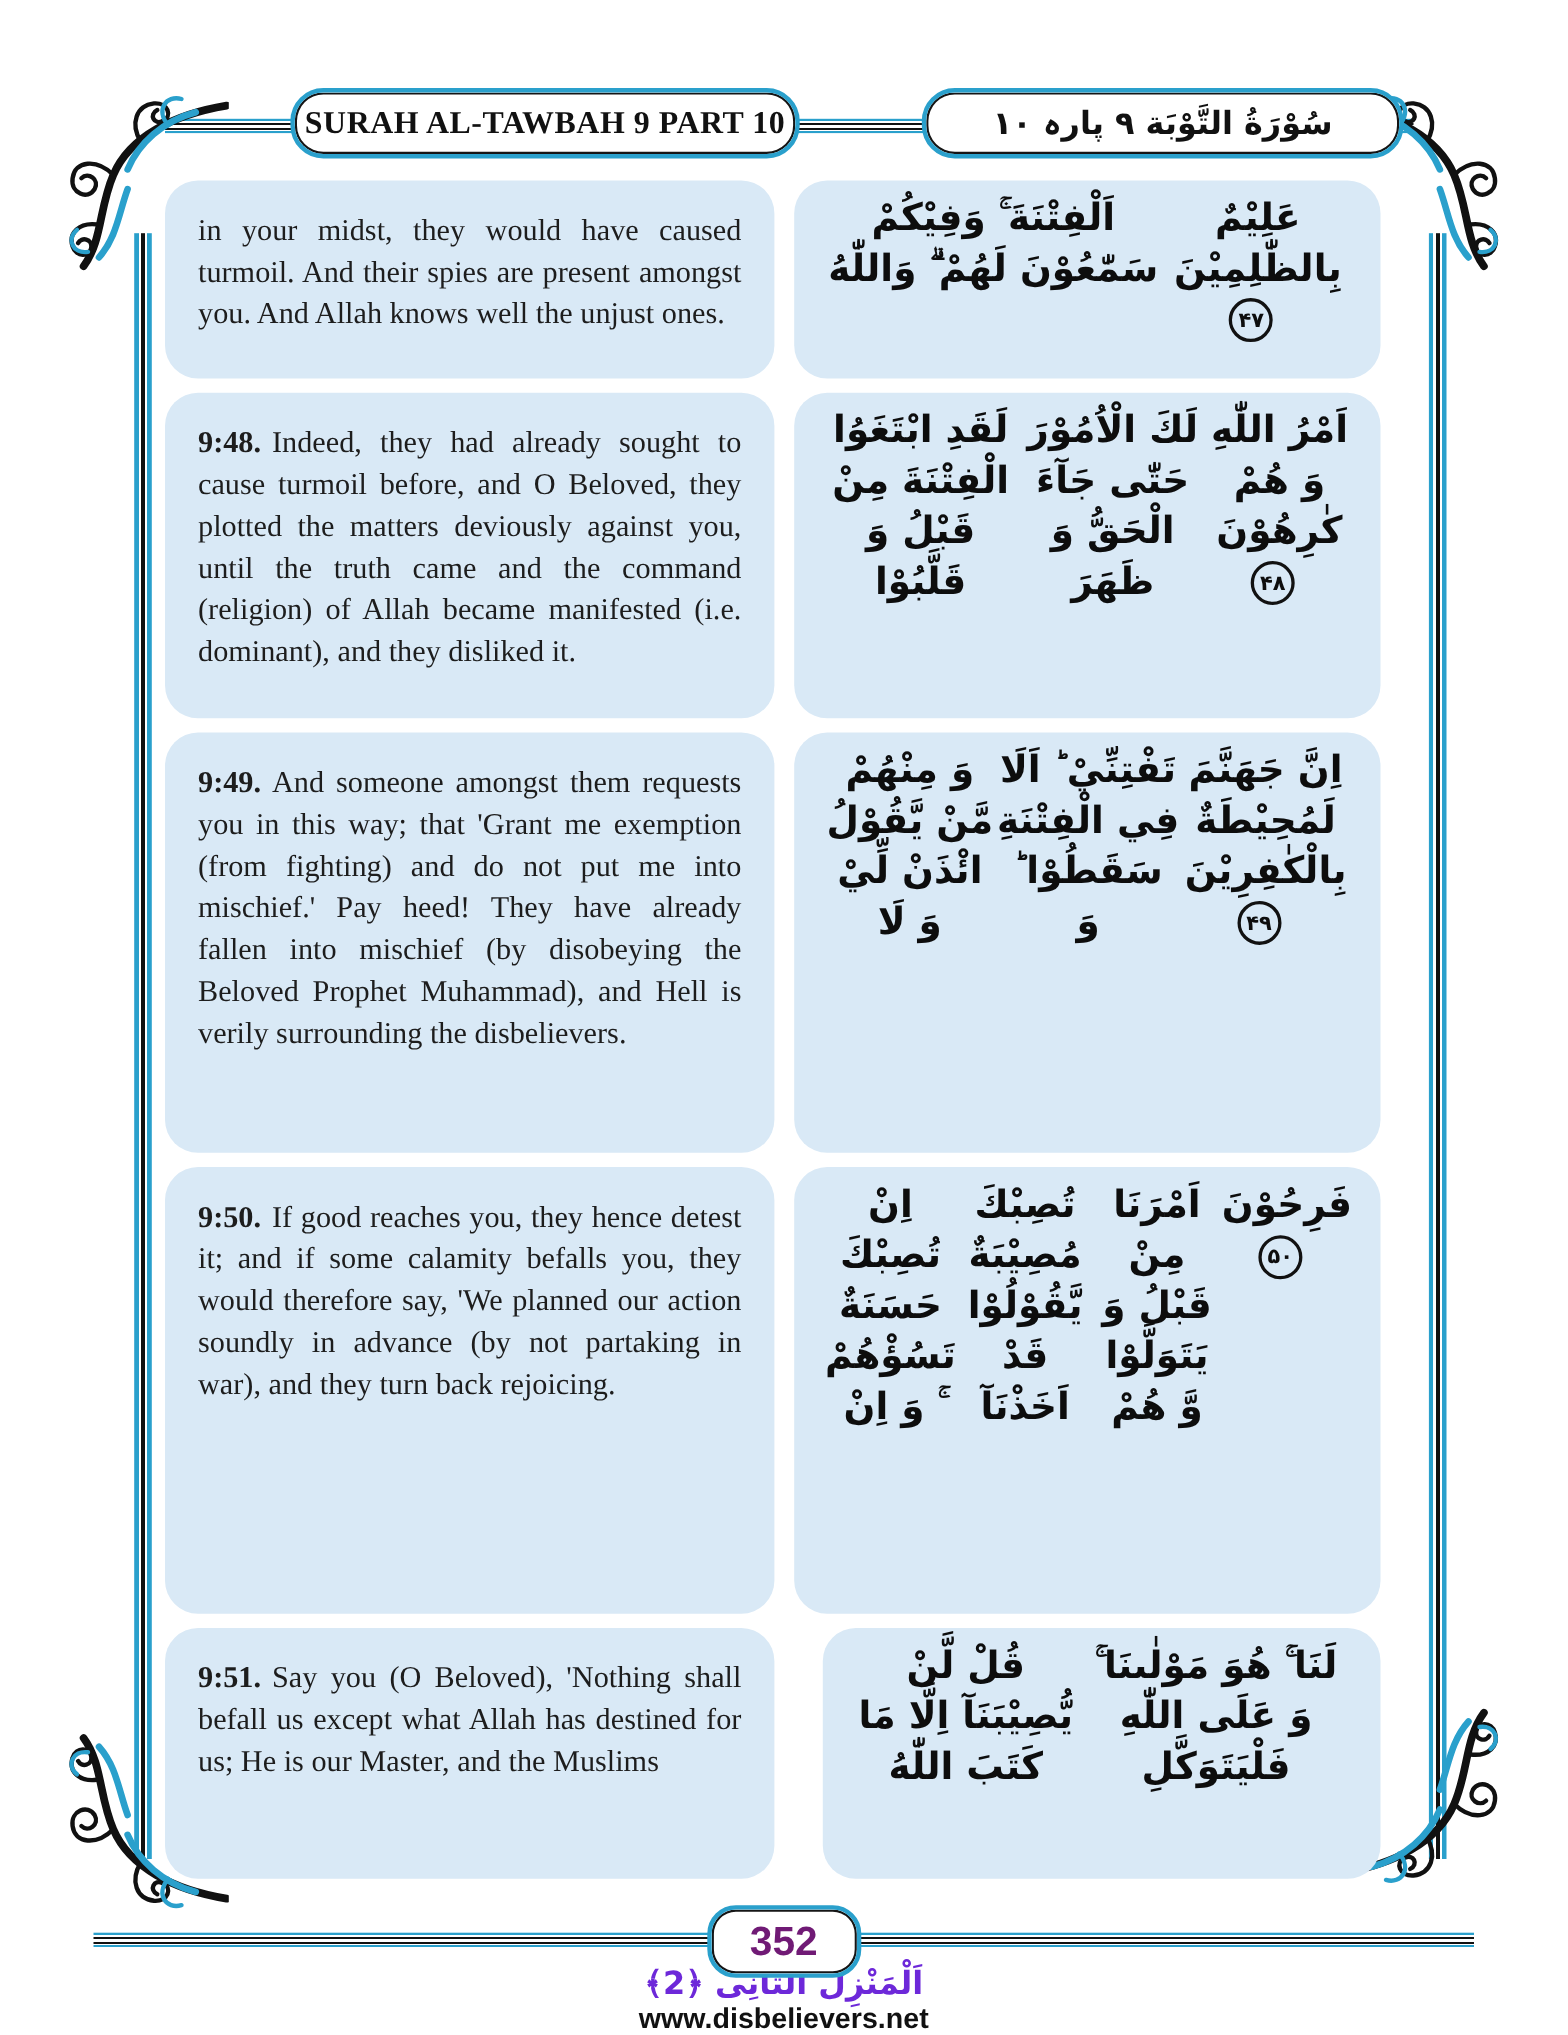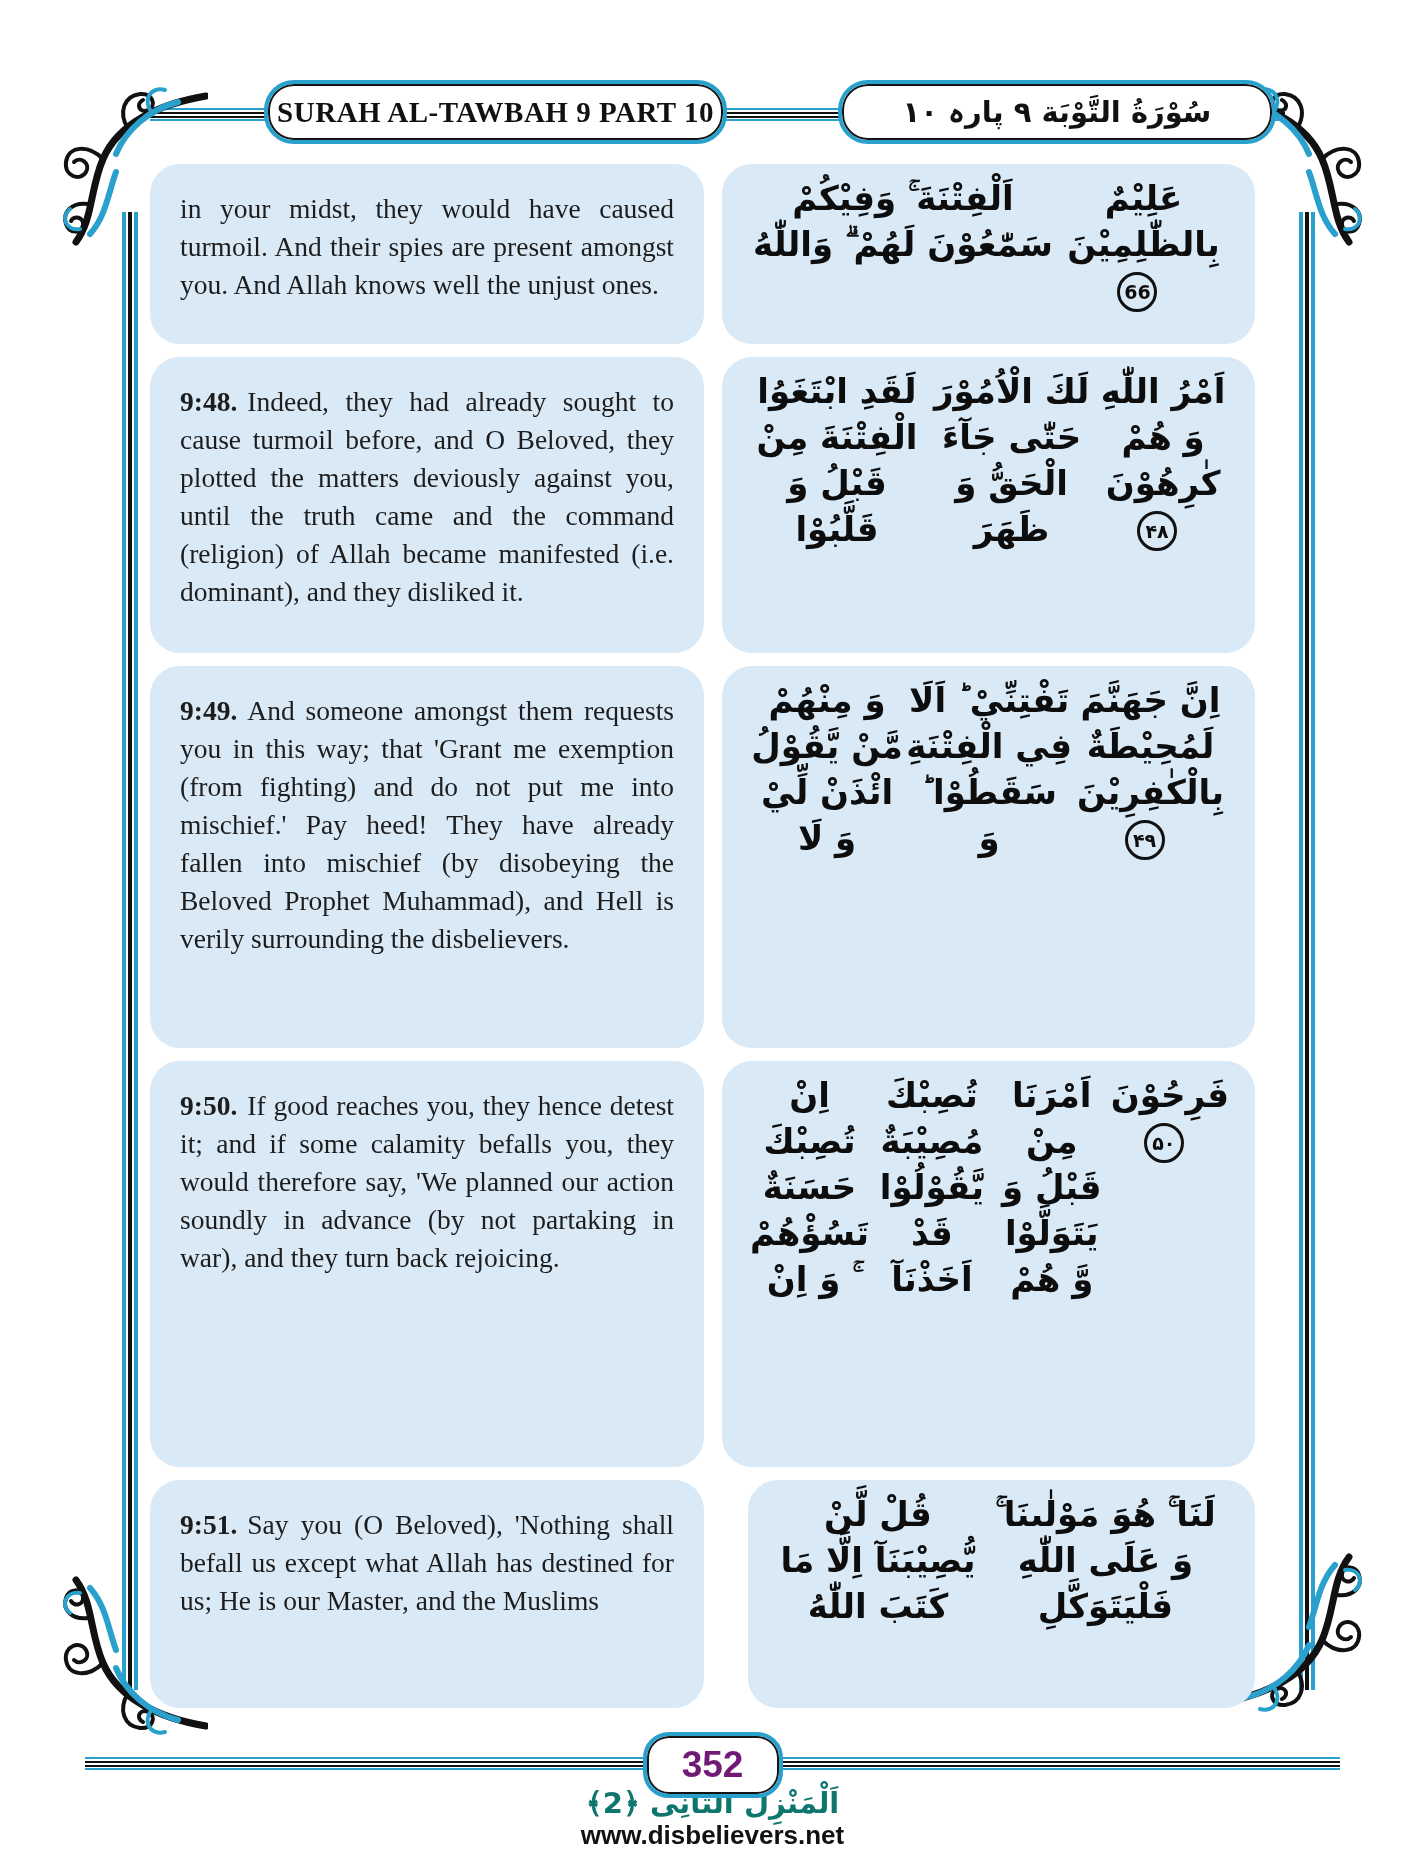--- a/index.html
+++ b/index.html
@@ -84,21 +84,21 @@
     display:inline-flex; align-items:center; justify-content:center;
     width:34px; height:34px; border:3px solid #111; border-radius:50%;
     font-size:19px; margin-inline-start:12px; vertical-align:middle; line-height:1;
     font-family:"DejaVu Sans",sans-serif;
   }
 
   
   .manzil {
     position:absolute; top:1786px; width:100%; text-align:center; z-index:2;
     direction:rtl; font-family:"DejaVu Sans",sans-serif; font-weight:bold;
-    font-size:29px; color:#0f766e;
+    font-size:29px; color:#6d28d9;
   }
   .website {
     position:absolute; top:1820px; width:100%; text-align:center; z-index:2;
     font-family:"Liberation Sans",sans-serif; font-weight:bold; font-size:26px; color:#111;
   }
 </style>
 </head>
 <body>
 
 <div class="page">
@@ -173,21 +173,21 @@
   </div>
 
   <div class="content">
 
     <div class="row">
       <div class="en-block">
         <p class="en-text"><b class="vref"></b><span>in your midst, they would have caused turmoil. And their spies are present amongst you. And Allah knows well the unjust ones.</span></p>
       </div>
       <div class="ar-block">
         <div class="ar-line"><span>اَلْفِتْنَةَ ۚ وَفِيْكُمْ سَمّٰعُوْنَ لَهُمْ ۗ وَاللّٰهُ</span></div>
-        <div class="ar-line"><span>عَلِيْمٌ بِالظّٰلِمِيْنَ</span><span class="vnum">66</span></div>
+        <div class="ar-line"><span>عَلِيْمٌ بِالظّٰلِمِيْنَ</span><span class="vnum">۴۷</span></div>
       </div>
     </div>
 
     <div class="row">
       <div class="en-block">
         <p class="en-text"><b class="vref">9:48.</b><span>Indeed, they had already sought to cause turmoil before, and O Beloved, they plotted the matters deviously against you, until the truth came and the command (religion) of Allah became manifested (i.e. dominant), and they disliked it.</span></p>
       </div>
       <div class="ar-block">
         <div class="ar-line"><span>لَقَدِ ابْتَغَوُا الْفِتْنَةَ مِنْ قَبْلُ وَ قَلَّبُوْا</span></div>
         <div class="ar-line"><span>لَكَ الْاُمُوْرَ حَتّٰى جَآءَ الْحَقُّ وَ ظَهَرَ</span></div>

